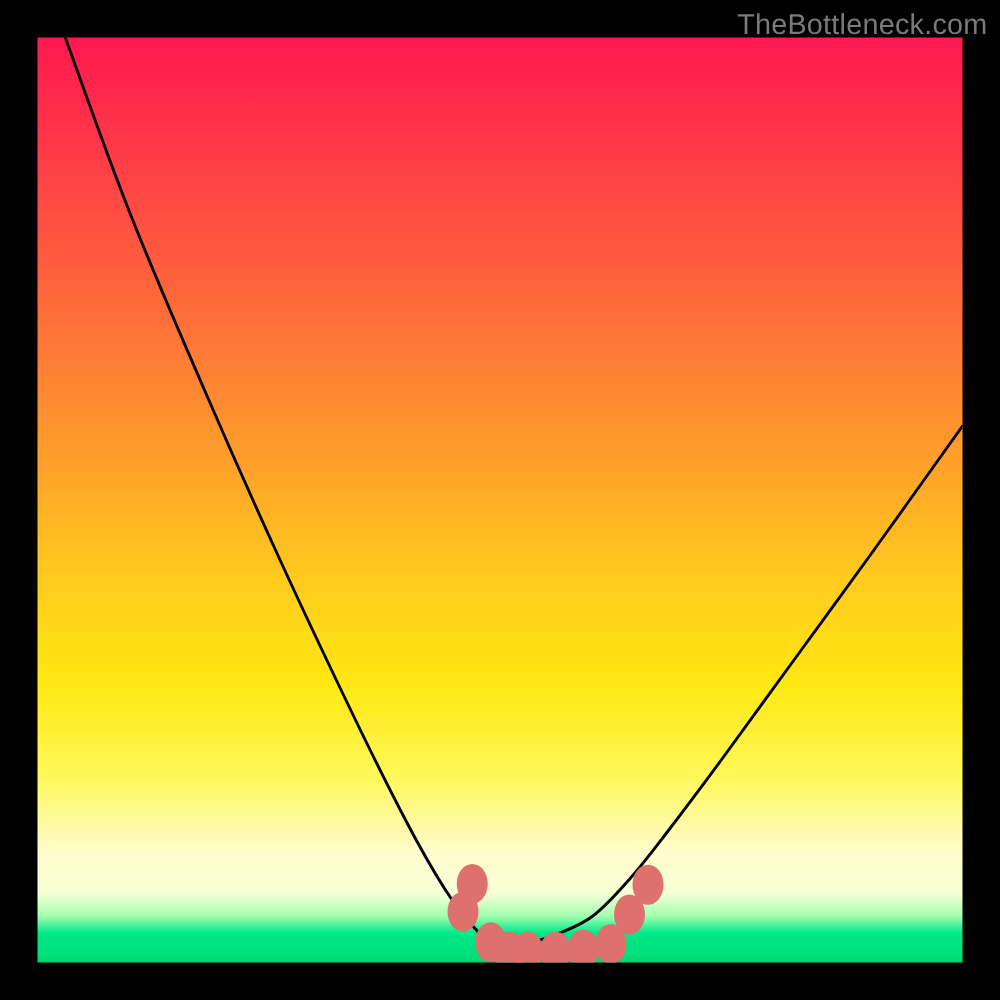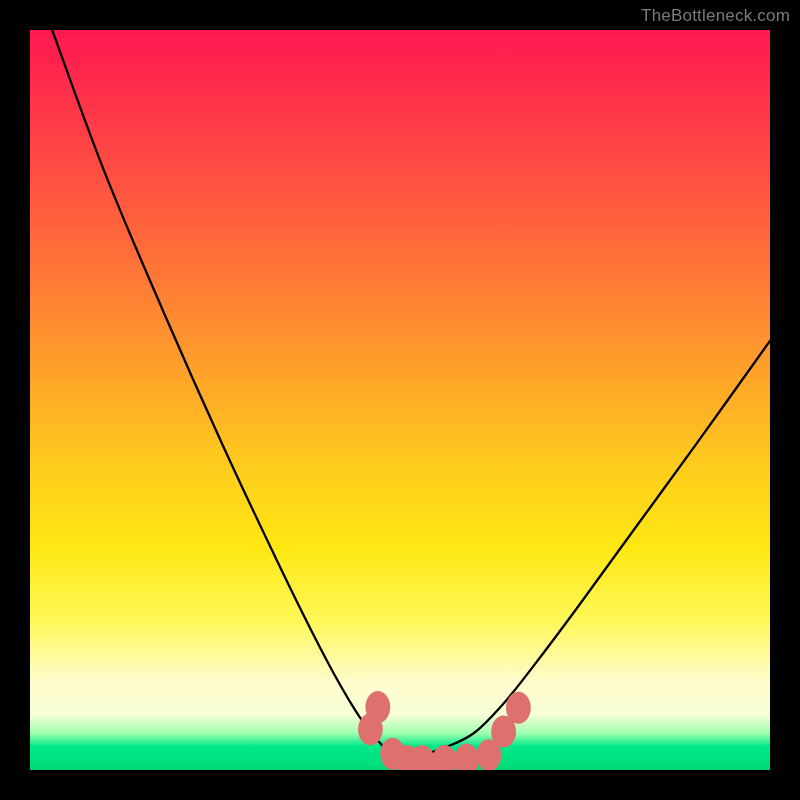--- a/index.html
+++ b/index.html
@@ -48,21 +48,21 @@
     top: 0;
     width: 740px;
     height: 740px;
     display: block;
   }
   .watermark {
     position: absolute;
     top: 6px;
     right: 10px;
     color: #7a7a7a;
-    font-size: 17px;
+    font-size: 23px;
     font-weight: 500;
     letter-spacing: 0.2px;
     user-select: none;
   }
 </style>
 </head>
 <body>
 
 <div class="frame">
   <div class="plot-area">

